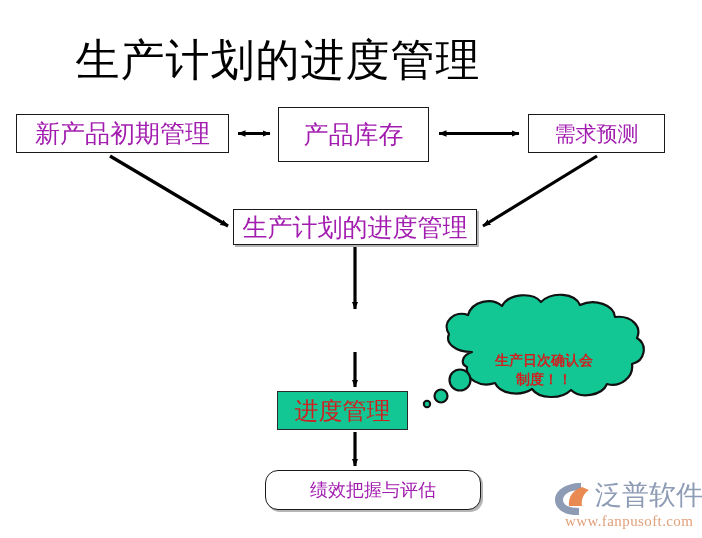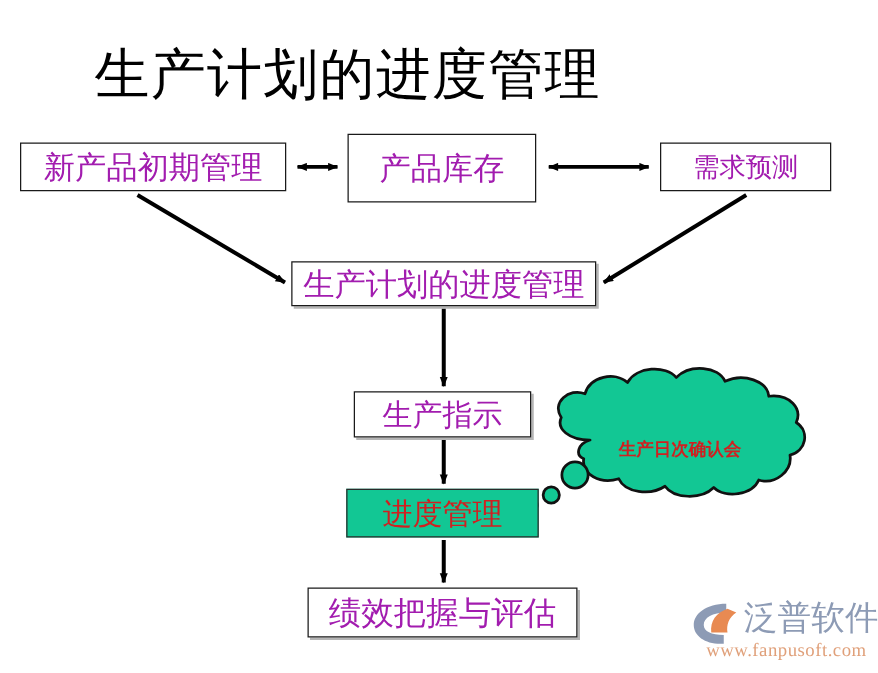--- a/index.html
+++ b/index.html
@@ -51,28 +51,28 @@
 
   #box-new-product { left: 16px;  top: 114px; width: 213px; height: 39px; font-size: 25px; }
   #box-inventory   { left: 278px; top: 107px; width: 151px; height: 55px; font-size: 25px; }
   #box-forecast    { left: 528px; top: 114px; width: 137px; height: 39px; font-size: 21px; }
 
   #box-plan-method { left: 233px; top: 209px; width: 244px; height: 36px; font-size: 25px; }
 
   #box-production-order { left: 283px; top: 313px; width: 142px; height: 37px; font-size: 24px; }
 
   #box-progress-mgmt {
-    left: 277px; top: 391px; width: 154px; height: 39px;
+    left: 277px; top: 391px; width: 131px; height: 39px;
     background: #12c794;
     border: 1.5px solid #2a2a2a;
     color: #d02020;
     font-size: 24px;
   }
 
-  #box-performance { left: 246px; top: 470px; width: 216px; height: 40px; font-size: 26px; }
+  #box-performance { left: 265px; top: 470px; width: 216px; height: 40px; font-size: 18px; border-radius: 13px; }
 
   
   #art {
     position: absolute;
     left: 0; top: 0;
     width: 702px; height: 538px;
     pointer-events: none;
   }
 
   
@@ -200,28 +200,28 @@
   </svg>
 
   <div class="box" id="box-new-product">新产品初期管理</div>
 
   <div class="box" id="box-inventory">产品库存</div>
 
   <div class="box" id="box-forecast">需求预测</div>
 
   <div class="box shadowed" id="box-plan-method">生产计划的进度管理</div>
 
-  <div class="box shadowed" id="box-production-order">生产指示</div>
 
   <div class="box" id="box-progress-mgmt">进度管理</div>
 
   <div class="box shadowed" id="box-performance">绩效把握与评估</div>
 
   <div class="cloud-text">
     <div>生产日次确认会</div>
+    <div>制度！！</div>
   </div>
 
   <div id="logo">
     <svg id="logo-mark" viewBox="0 0 44 36" xmlns="http://www.w3.org/2000/svg">
       <path d="M30 2 C14 2 4 10 4 19 C4 28 14 35 28 34 L28 27 C18 27 12 24 12 19 C12 13 19 9 30 9 Z" fill="#8d9bb5"></path>
       <path d="M31 6 C22 9 17 16 18 25 L31 25 C30 19 32 13 38 9 Z" fill="#e88a52"></path>
     </svg>
     <div id="logo-word">泛普软件</div>
     <div id="logo-url">www.fanpusoft.com</div>
   </div>

